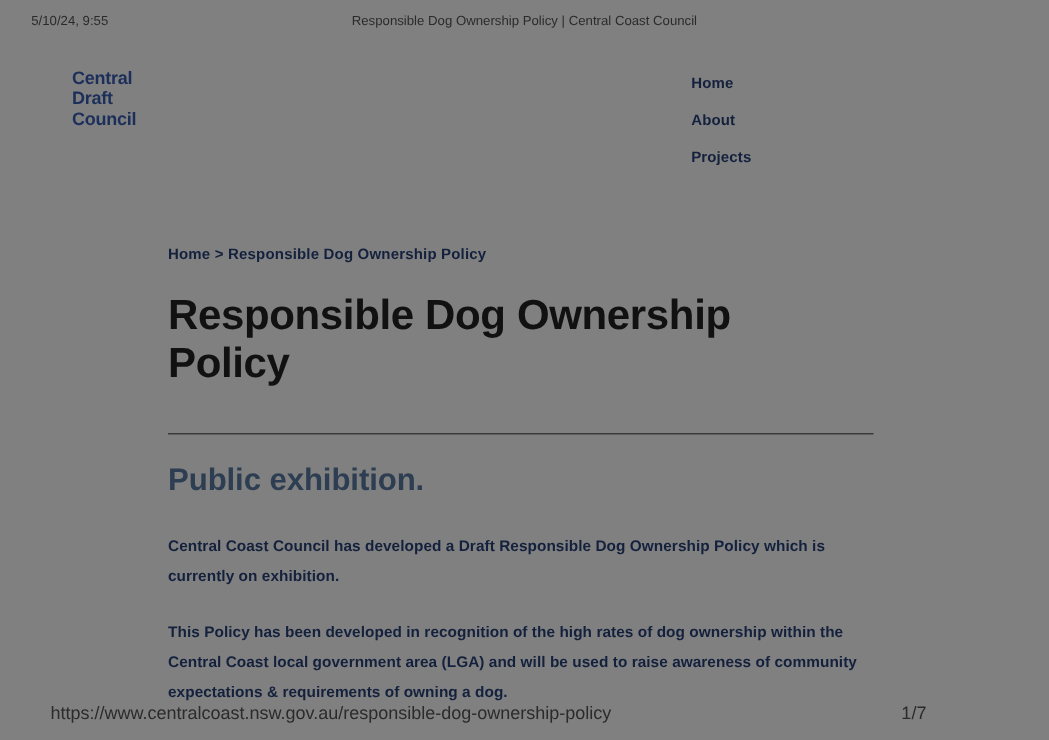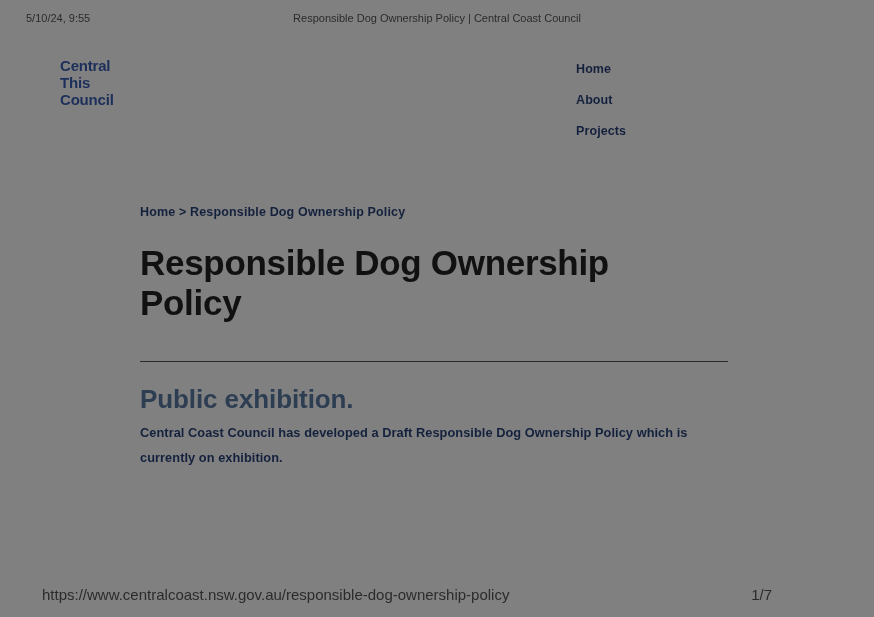--- a/index.html
+++ b/index.html
@@ -143,21 +143,21 @@
 
   .section-heading {
     margin-top: 22px;
     font-size: 26px;
     font-weight: bold;
     color: #2d3d52;
     letter-spacing: -0.1px;
   }
 
   .body-text {
-    margin-top: 6px;
+    margin-top: 28px;
     font-size: 12.8px;
     line-height: 1.95;
     color: #14213d;
     font-weight: bold;
     max-width: 575px;
     letter-spacing: 0.05px;
   }
   .body-text + .body-text {
     margin-top: 22px;
   }
@@ -166,21 +166,21 @@
 <body>
 
 <div class="print-header">
   <div class="ph-left">5/10/24, 9:55</div>
   <div class="ph-center">Responsible Dog Ownership Policy | Central Coast Council</div>
 </div>
 
 <div class="site-header">
   <div class="logo">
     <span>Central</span>
-    <span>This</span>
+    <span>Draft</span>
     <span>Council</span>
   </div>
 
   <nav class="main-nav">
     <a class="nav-item" href="#">Home</a>
     <a class="nav-item" href="#">About</a>
     <a class="nav-item" href="#">Projects</a>
   </nav>
 </div>
 
@@ -191,18 +191,19 @@
     <span>Responsible Dog Ownership Policy</span>
   </div>
 
   <h1 class="page-title">Responsible Dog Ownership Policy</h1>
 
   <div class="divider"></div>
 
   <div class="section-heading">Public exhibition.</div>
 
   <p class="body-text">Central Coast Council has developed a Draft Responsible Dog Ownership Policy which is currently on exhibition.</p>
+  <p class="body-text">This Policy has been developed in recognition of the high rates of dog ownership within the Central Coast local government area (LGA) and will be used to raise awareness of community expectations &amp; requirements of owning a dog.</p>
 </div>
 
 <div class="print-footer">
   <div class="pf-left">https://www.centralcoast.nsw.gov.au/responsible-dog-ownership-policy</div>
   <div class="pf-right">1/7</div>
 </div>
 
 </body></html>

